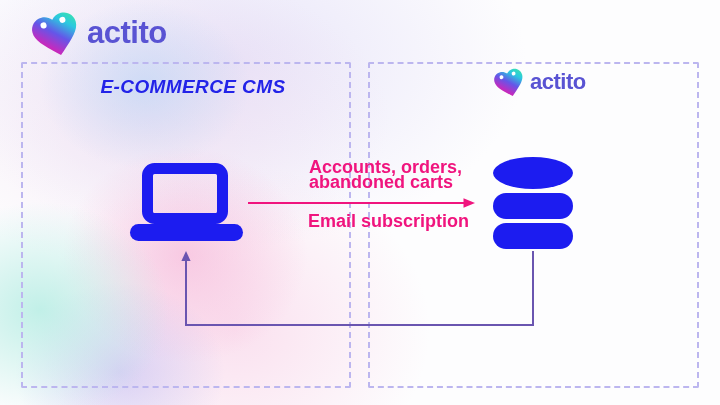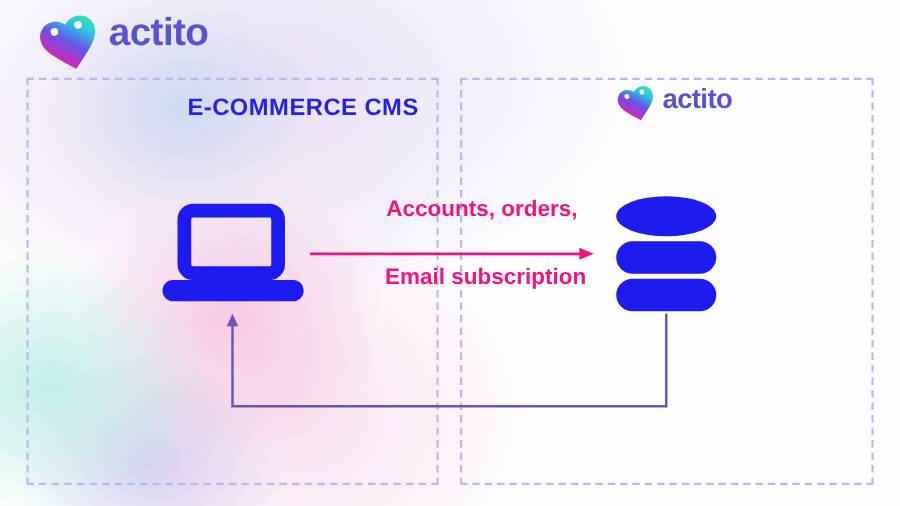--- a/index.html
+++ b/index.html
@@ -9,32 +9,32 @@
     background:
       radial-gradient(150px 120px at 145px 85px, rgba(180,212,246,0.55), transparent 70%),
       radial-gradient(180px 150px at 40px 310px, rgba(178,236,226,0.80), transparent 72%),
       radial-gradient(140px 120px at 120px 372px, rgba(172,166,238,0.45), transparent 75%),
       radial-gradient(170px 150px at 185px 255px, rgba(246,182,216,0.65), transparent 72%),
       radial-gradient(260px 220px at 235px 330px, rgba(248,200,226,0.55), transparent 75%),
       radial-gradient(320px 200px at 150px 120px, rgba(238,214,236,0.50), transparent 75%),
       radial-gradient(380px 240px at 230px 60px, rgba(228,224,248,0.85), transparent 78%),
       #fdfdfe;
   }
-  .logo{position:absolute;display:flex;align-items:flex-start;gap:3px;}
+  .logo{position:absolute;display:flex;align-items:center;gap:3px;}
   .logo-main{left:28px;top:8px;}
   .logo-right{left:492px;top:66px;}
   .wordmark{color:#5953d3;font-weight:bold;letter-spacing:-0.5px;}
   .logo-main .wordmark{font-size:31px;}
   .logo-right .wordmark{font-size:22px;}
   .box{position:absolute;top:62px;height:326px;border:2px dashed #bcb6ef;border-radius:2px;box-sizing:border-box;}
   .box-left{left:21px;width:330px;}
   .box-right{left:368px;width:331px;}
   .box-title{
-    position:absolute;left:5px;top:76px;width:330px;text-align:right;
-    color:#2323e8;font-size:19px;font-weight:bold;letter-spacing:0.4px;
+    position:absolute;left:28px;top:76px;width:330px;text-align:center;
+    color:#2323e8;font-size:19px;font-weight:bold;letter-spacing:0.4px;font-style:italic;
   }
   .icon-abs{position:absolute;}
   .laptop-icon{left:126px;top:158px;}
   .database-icon{left:489px;top:152px;}
   .connectors{position:absolute;left:0;top:0;pointer-events:none;}
   .flow-label{position:absolute;font-size:18px;font-weight:bold;line-height:14.5px;}
   .label-pink{color:#f0147e;}
   .label-purple{color:#6f58b8;font-weight:bold;}
   .lbl-accounts{left:309px;top:160px;}
   .lbl-email{left:308px;top:214px;}
@@ -101,16 +101,17 @@
       <polygon points="475,203 463.5,198.2 463.5,207.8" fill="#f0147e"></polygon>
     </g>
     <g>
       <path d="M533 251 L533 325 L186 325 L186 258" fill="none" stroke="#6a55b0" stroke-width="2"></path>
       <polygon points="186,251 181.4,261 190.6,261" fill="#6a55b0"></polygon>
     </g>
   </svg>
 
   <div class="flow-label label-pink lbl-accounts">
     <div>Accounts, orders,</div>
+    <div>abandoned carts</div>
   </div>
   <div class="flow-label label-pink lbl-email">Email subscription</div>
 
 </div>
 
 </body></html>

